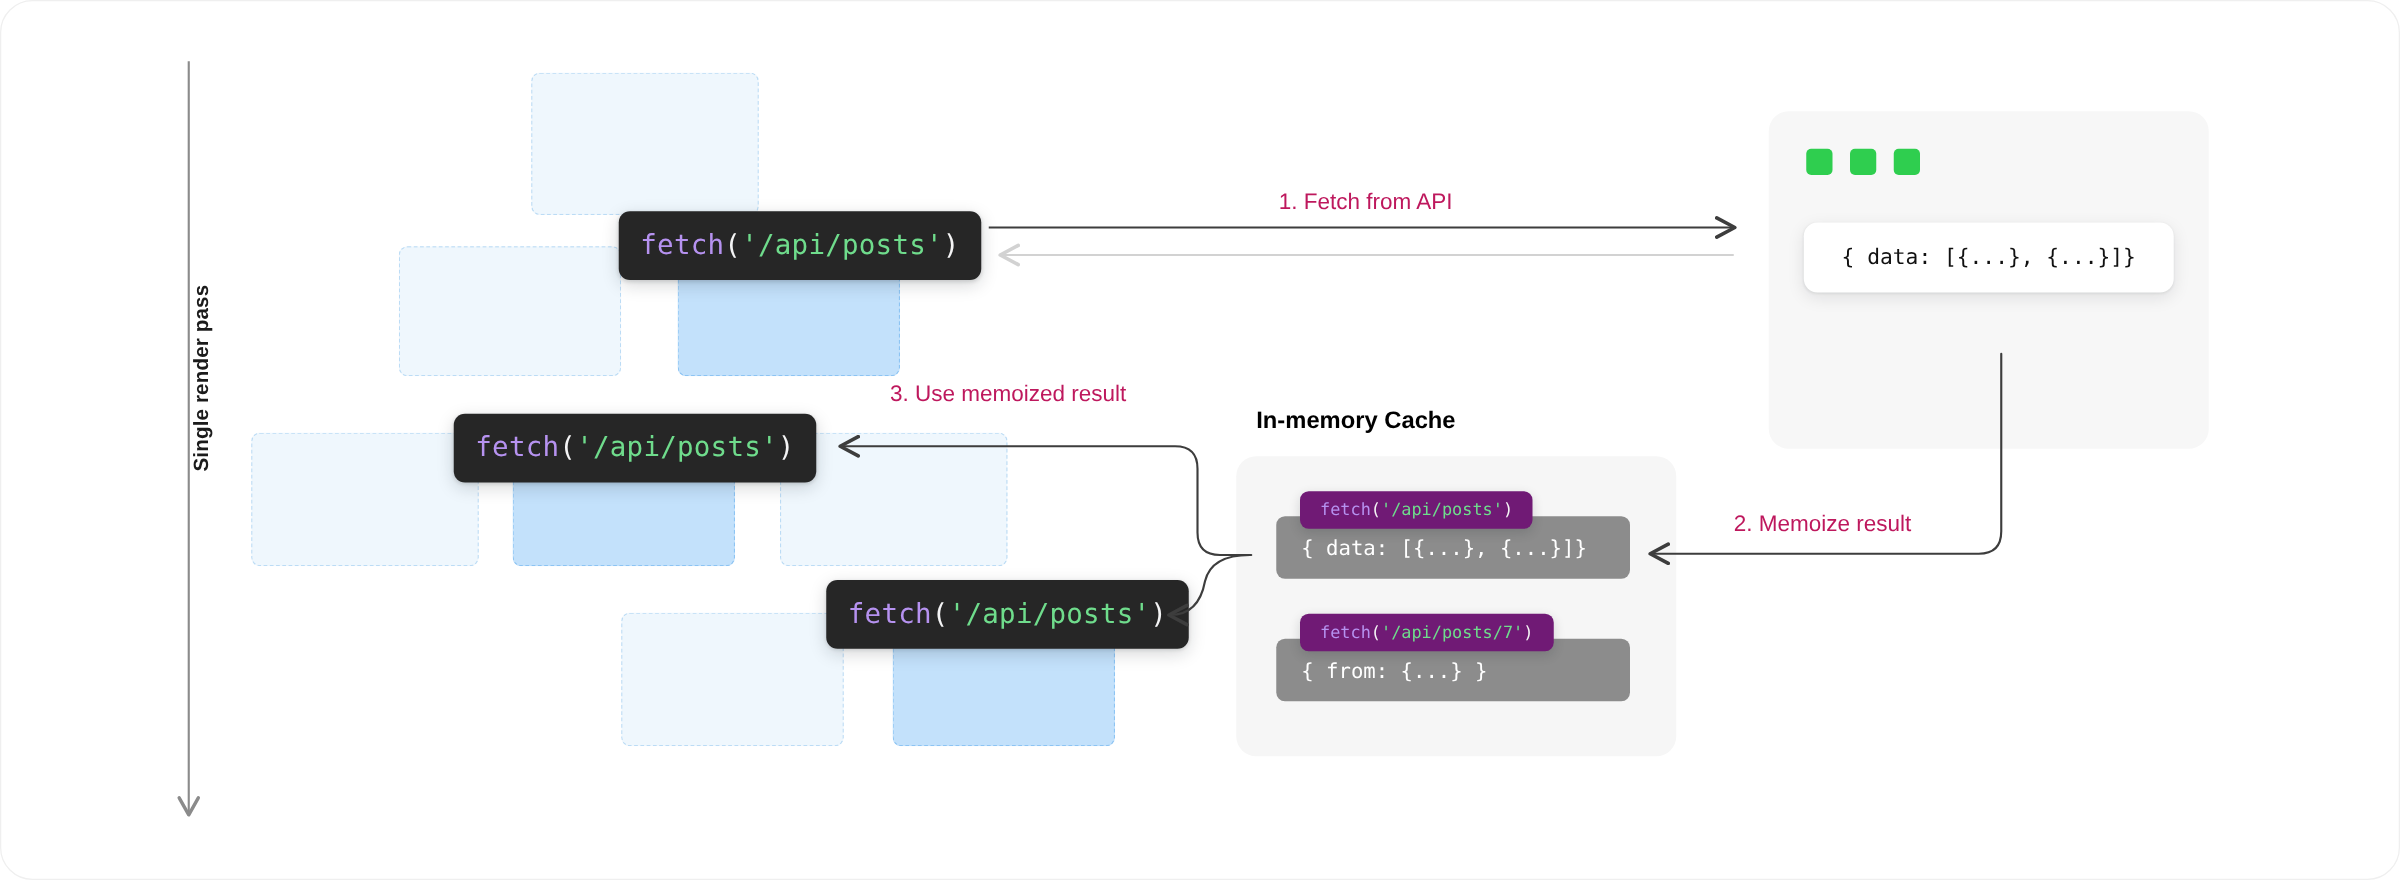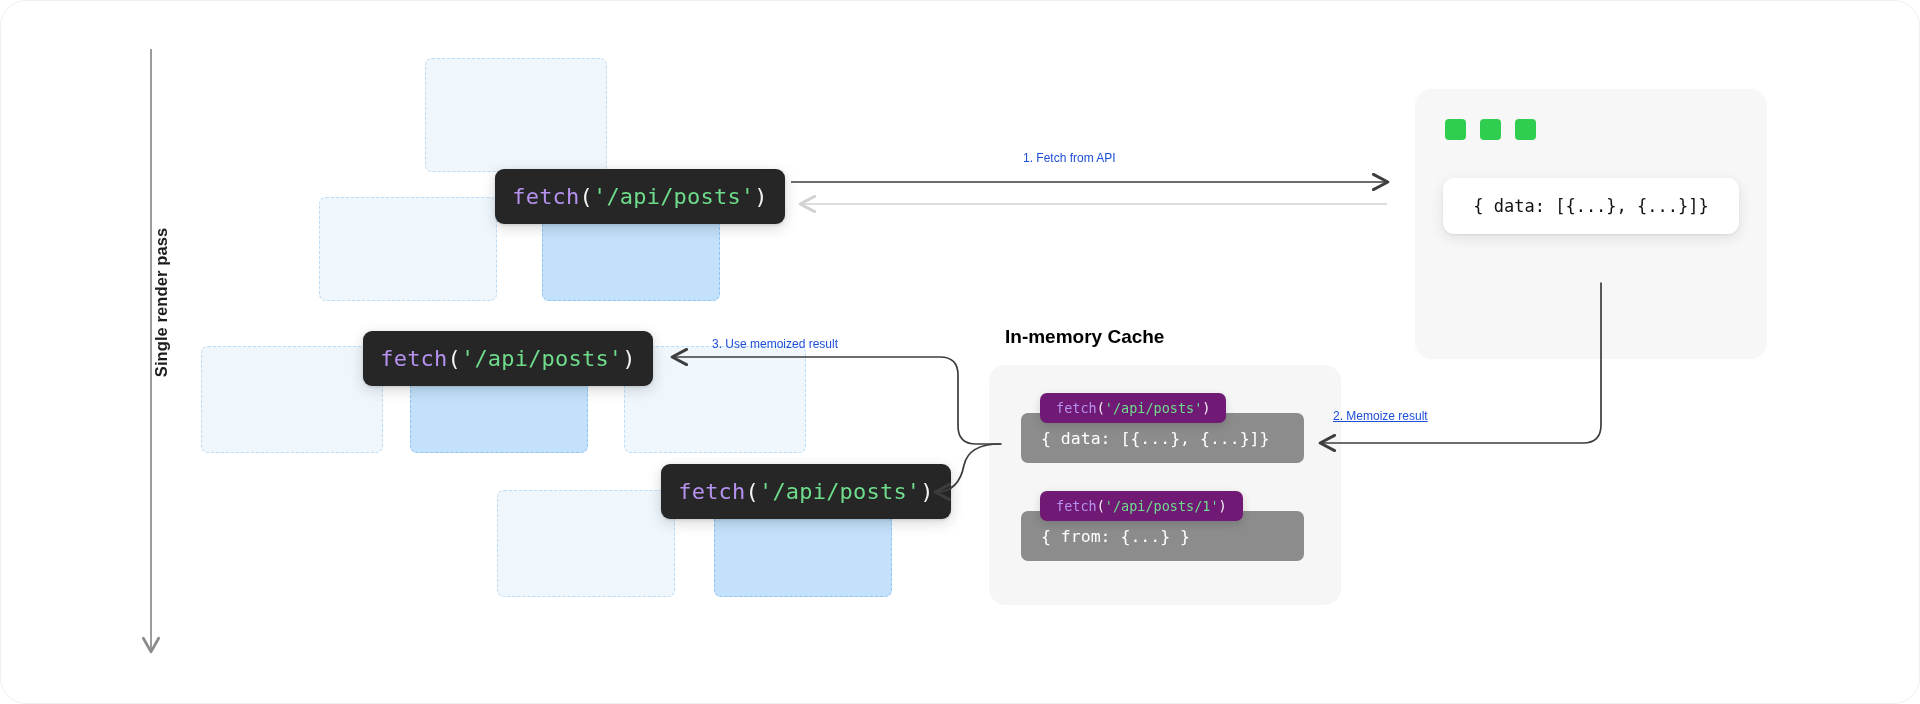--- a/index.html
+++ b/index.html
@@ -188,28 +188,28 @@
     font-family: "DejaVu Sans Mono", monospace;
     font-size: 16.5px;
     color: #ffffff;
     white-space: nowrap;
     z-index: 2;
   }
 
   
   .step-label {
     position: absolute;
-    font-size: 12px;
-    color: #1d4ed8;
+    font-size: 18px;
+    color: #be185d;
     white-space: nowrap;
     z-index: 45;
   }
   #step-1-label { left: 1022px; top: 150px; }
-  #step-2-label { left: 1332px; top: 408px; text-decoration: underline; }
-  #step-3-label { left: 711px; top: 336px; text-align: right; }
+  #step-2-label { left: 1386px; top: 408px; }
+  #step-3-label { left: 711px; top: 304px; text-align: right; }
 </style>
 </head>
 <body>
 
 <div id="canvas">
 
   <div class="skel" style="left:424px; top:57px;  width:180px; height:112px;"></div>
   <div class="skel" style="left:318px; top:196px; width:176px; height:102px;"></div>
   <div class="skel hl" style="left:541px; top:194px; width:176px; height:104px;"></div>
   <div class="skel" style="left:200px; top:345px; width:180px; height:105px;"></div>
@@ -231,21 +231,21 @@
 
   <div id="cache-title">In-memory Cache</div>
 
   <div id="cache-panel">
     <div class="cache-entry" id="cache-entry-0">
       <div class="entry-body">{ data: [{...}, {...}]}</div>
       <div class="entry-tag"><span class="fn">fetch</span><span class="pn">(</span><span class="str">'/api/posts'</span><span class="pn">)</span></div>
     </div>
     <div class="cache-entry" id="cache-entry-1">
       <div class="entry-body">{ from: {...} }</div>
-      <div class="entry-tag"><span class="fn">fetch</span><span class="pn">(</span><span class="str">'/api/posts/1'</span><span class="pn">)</span></div>
+      <div class="entry-tag"><span class="fn">fetch</span><span class="pn">(</span><span class="str">'/api/posts/7'</span><span class="pn">)</span></div>
     </div>
   </div>
 
   <div class="pill pill-lg" id="pill-1">
       <span class="fn">fetch</span>
       <span class="pn">(</span>
       <span class="str">'/api/posts'</span>
       <span class="pn">)</span>
     </div>
 

